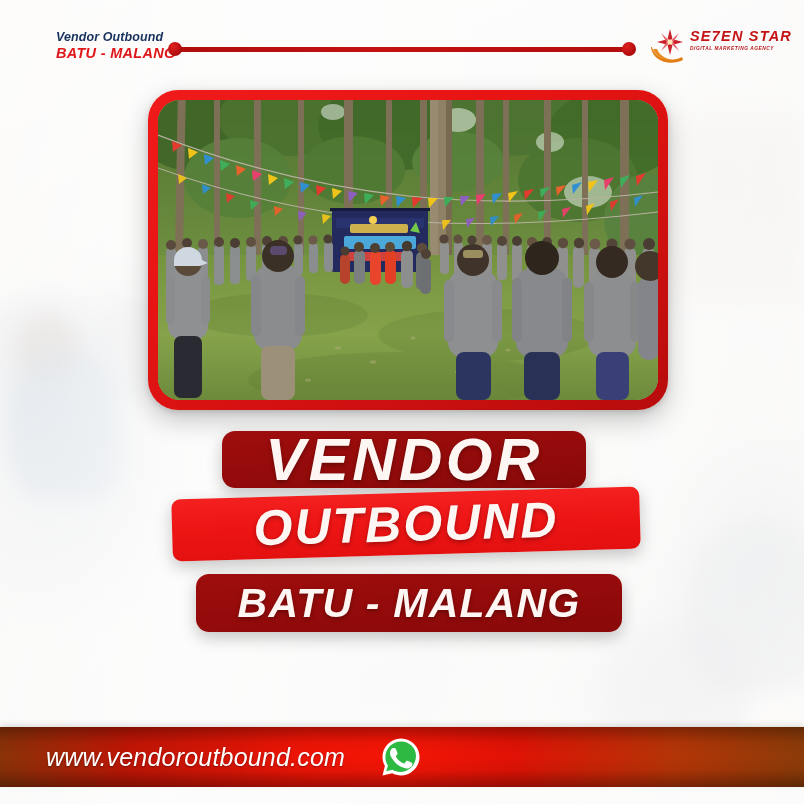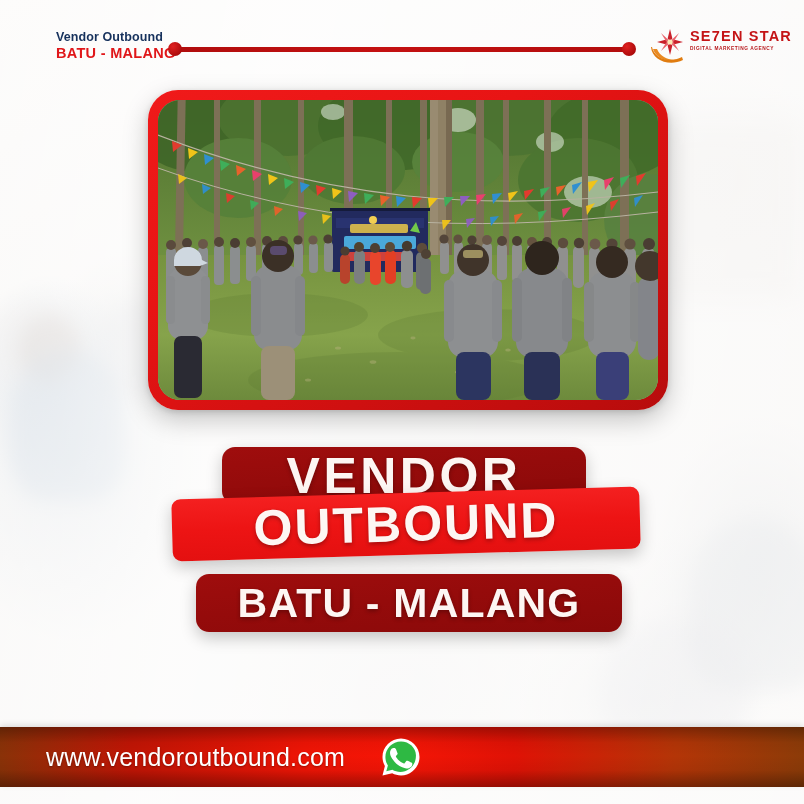--- a/index.html
+++ b/index.html
@@ -10,20 +10,21 @@
     overflow:hidden;
     position:relative;
   }
 
   
   #poster{
     position:absolute; inset:0;
     width:804px; height:804px;
     background:#f7f5f3;
     overflow:hidden;
+    font-style:italic;
   }
 
   
   .bg-wash{
     position:absolute; inset:0;
     background:
       radial-gradient(ellipse 200px 260px at 70px 460px, rgba(183,196,208,0.42), rgba(183,196,208,0) 70%),
       radial-gradient(ellipse 120px 150px at 48px 380px, rgba(150,170,190,0.40), rgba(150,170,190,0) 70%),
       radial-gradient(ellipse 90px 110px at 120px 330px, rgba(205,205,205,0.35), rgba(205,205,205,0) 70%),
       radial-gradient(ellipse 150px 200px at 760px 560px, rgba(190,195,200,0.35), rgba(190,195,200,0) 72%),
@@ -130,22 +131,22 @@
     background:linear-gradient(175deg,#9f0d0d 0%, #950b0b 45%, #8a0909 100%);
     border-radius:13px;
     box-shadow:0 6px 16px rgba(0,0,0,0.22);
   }
   .tbar.bright{
     background:linear-gradient(180deg,#f42020 0%, #ed1414 50%, #e41010 100%);
     border-radius:9px;
     box-shadow:0 6px 16px rgba(0,0,0,0.22);
   }
   #title-vendor{
-    left:222px; top:447px; width:364px; height:57px;
-    font-size:50px; letter-spacing:3.5px;
+    left:222px; top:431px; width:364px; height:57px;
+    font-size:60px; letter-spacing:3.5px;
   }
   #title-outbound{
     left:172px; top:493px; width:468px; height:62px;
     font-size:50px; letter-spacing:2px;
     transform:rotate(-1.6deg);
   }
   #title-location{
     left:196px; top:574px; width:426px; height:58px;
     font-size:41px; letter-spacing:1.2px;
   }

